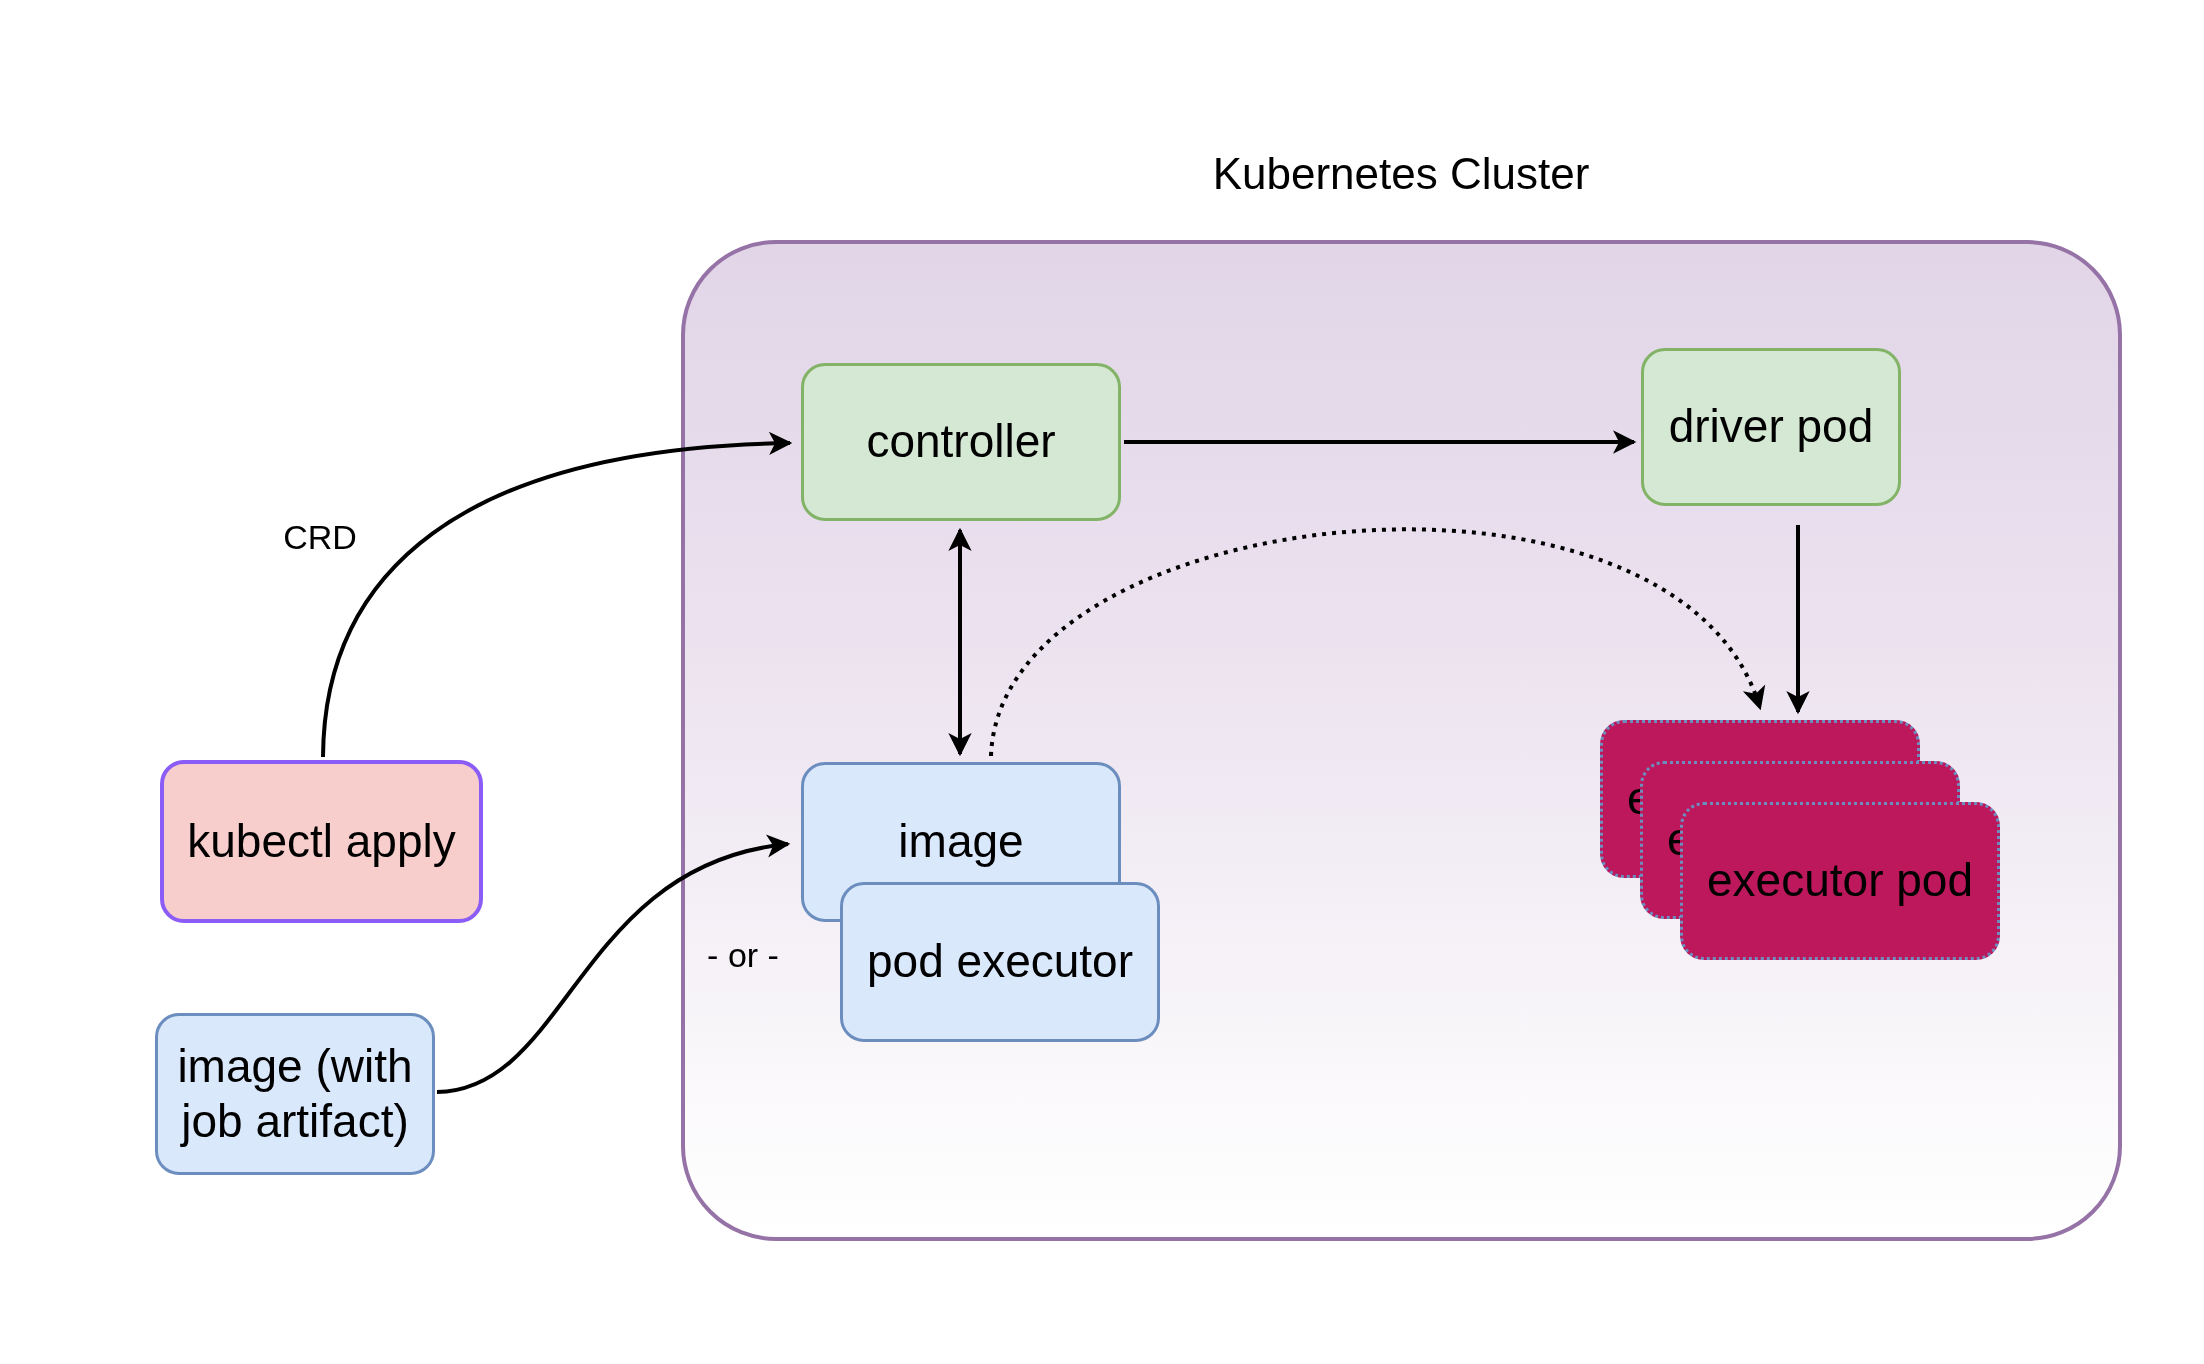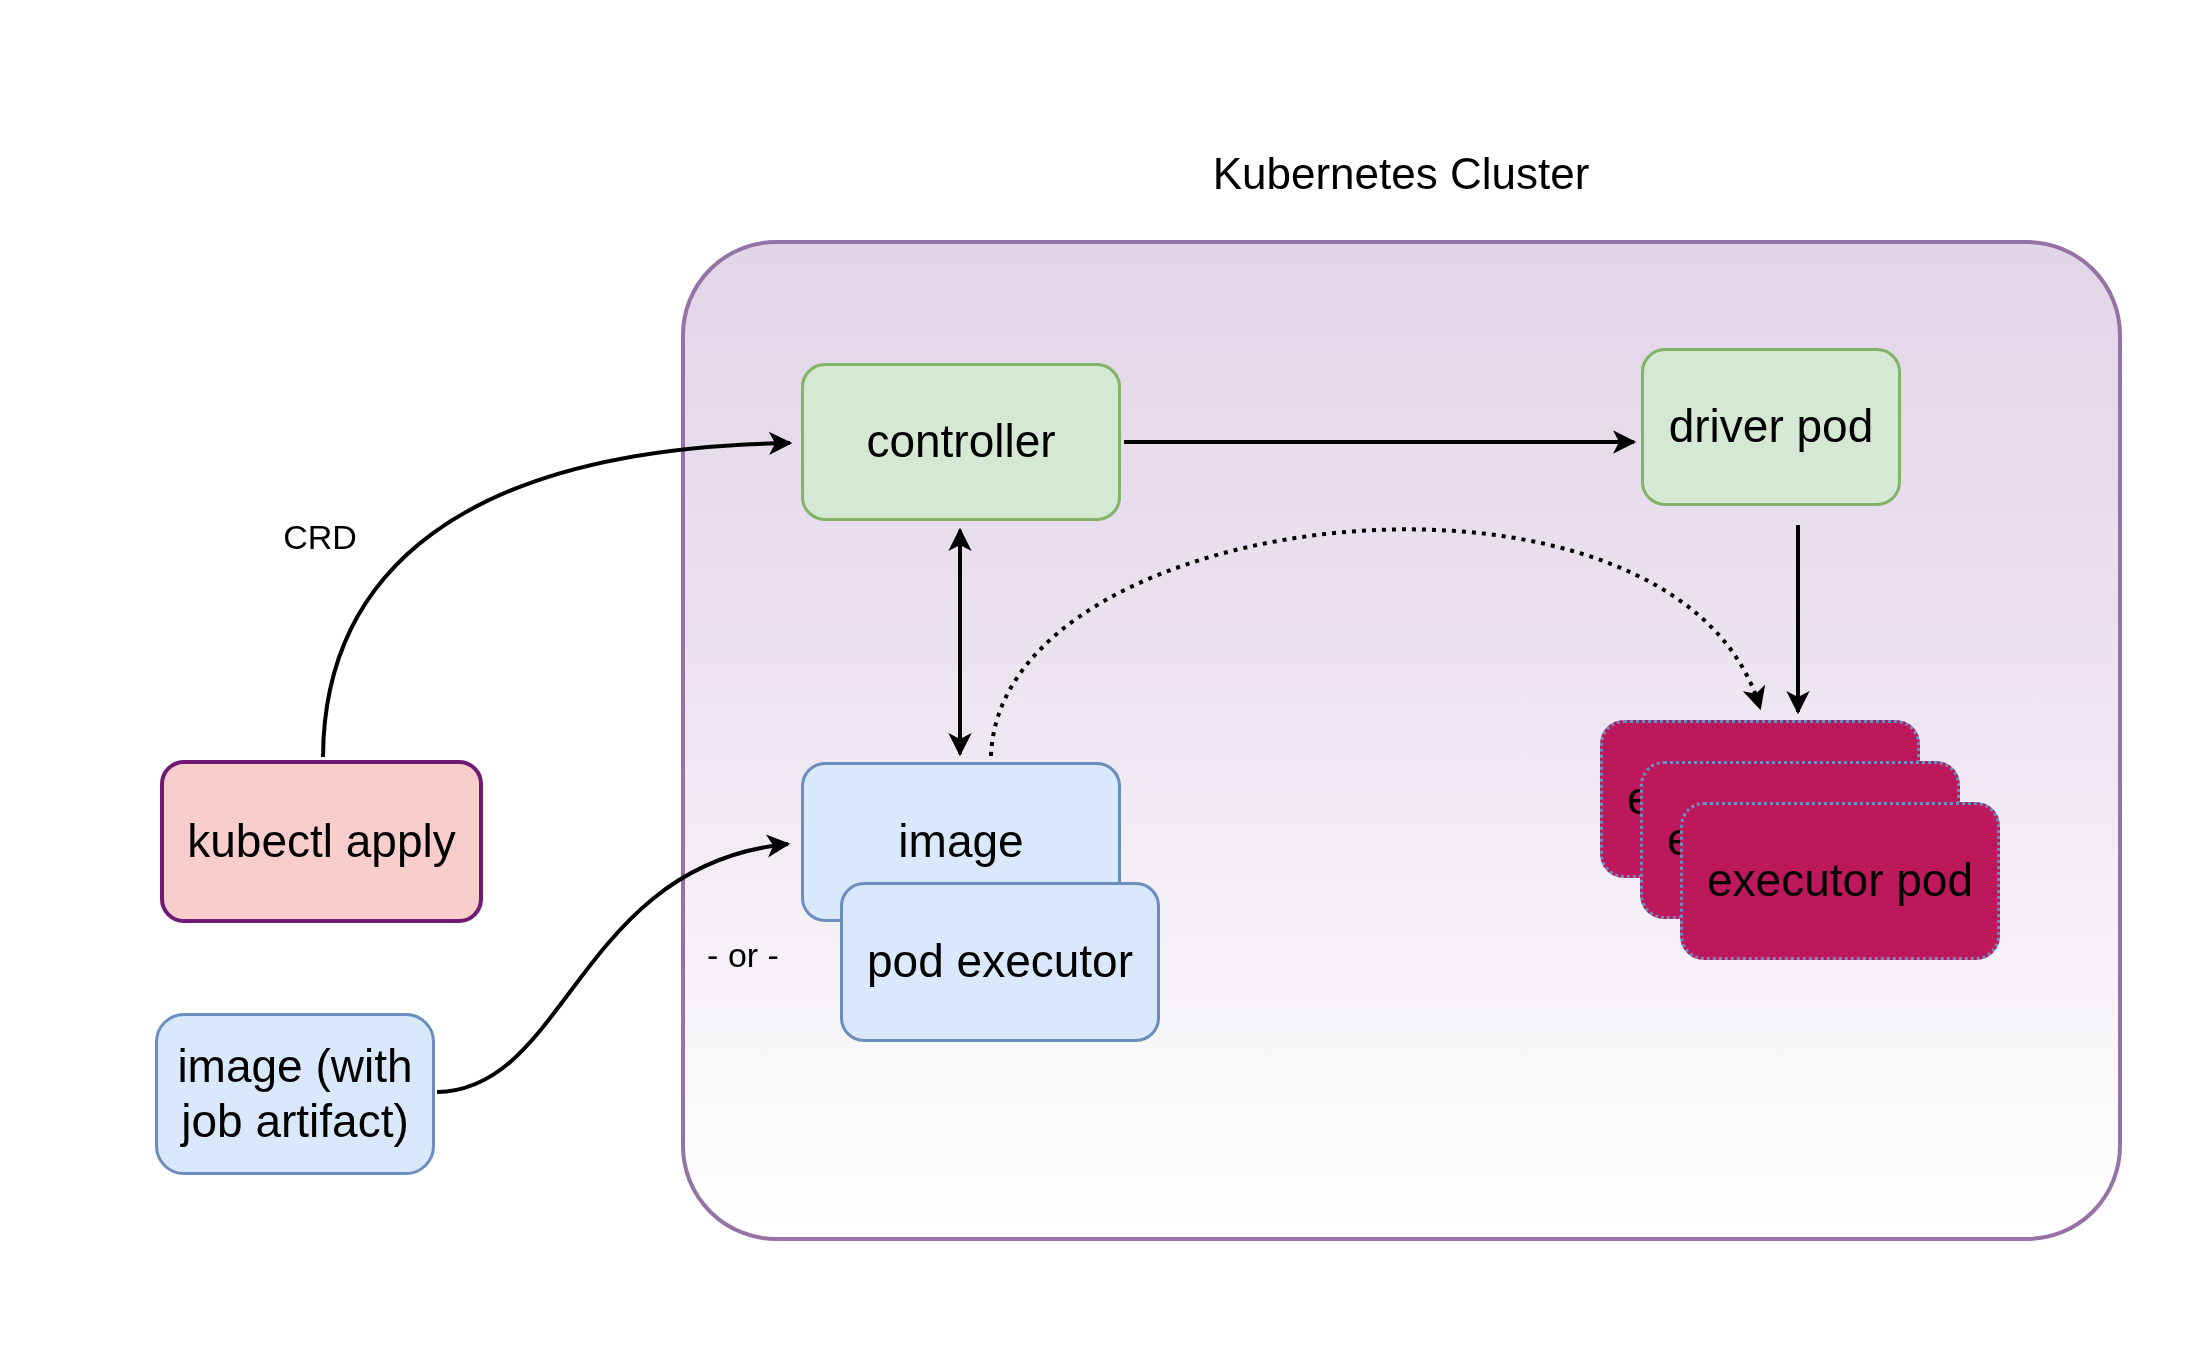--- a/index.html
+++ b/index.html
@@ -27,22 +27,22 @@
     display:flex;align-items:center;justify-content:center;
     text-align:center;
     font-size:46px;line-height:1.2;
     white-space:nowrap;
     border-radius:24px;
     z-index:2;
   }
   .green{background:#d5e8d4;border:3px solid #82b366;}
   .blue{background:#dae8fc;border:3px solid #6c8ebf;text-align:center;}
   .blue-dotted{background:#be185d;border:3px dotted #6c8ebf;}
-  .red{background:#f8cecc;border:4px solid #701a75;}
-  .node.wrap{white-space:normal;padding:0 16px;border-radius:29px;}
+  .red{background:#f8cecc;border:4px solid #8b5cf6;}
+  .node.wrap{white-space:normal;padding:0 16px;}
   .n-controller{left:763px;top:363px;width:320px;height:158px;}
   .n-driver{left:1603px;top:348px;width:260px;height:158px;}
   .n-image{left:763px;top:762px;width:320px;height:160px;}
   .n-podtemplate{left:802px;top:882px;width:320px;height:160px;}
   .n-kubectl{left:122px;top:760px;width:323px;height:163px;}
   .n-artifact{left:117px;top:1013px;width:280px;height:162px;}
   .n-exec-back{left:1562px;top:720px;width:320px;height:158px;}
   .n-exec-mid{left:1602px;top:761px;width:320px;height:158px;}
   .n-exec-front{left:1642px;top:802px;width:320px;height:158px;}
   .connectors{

